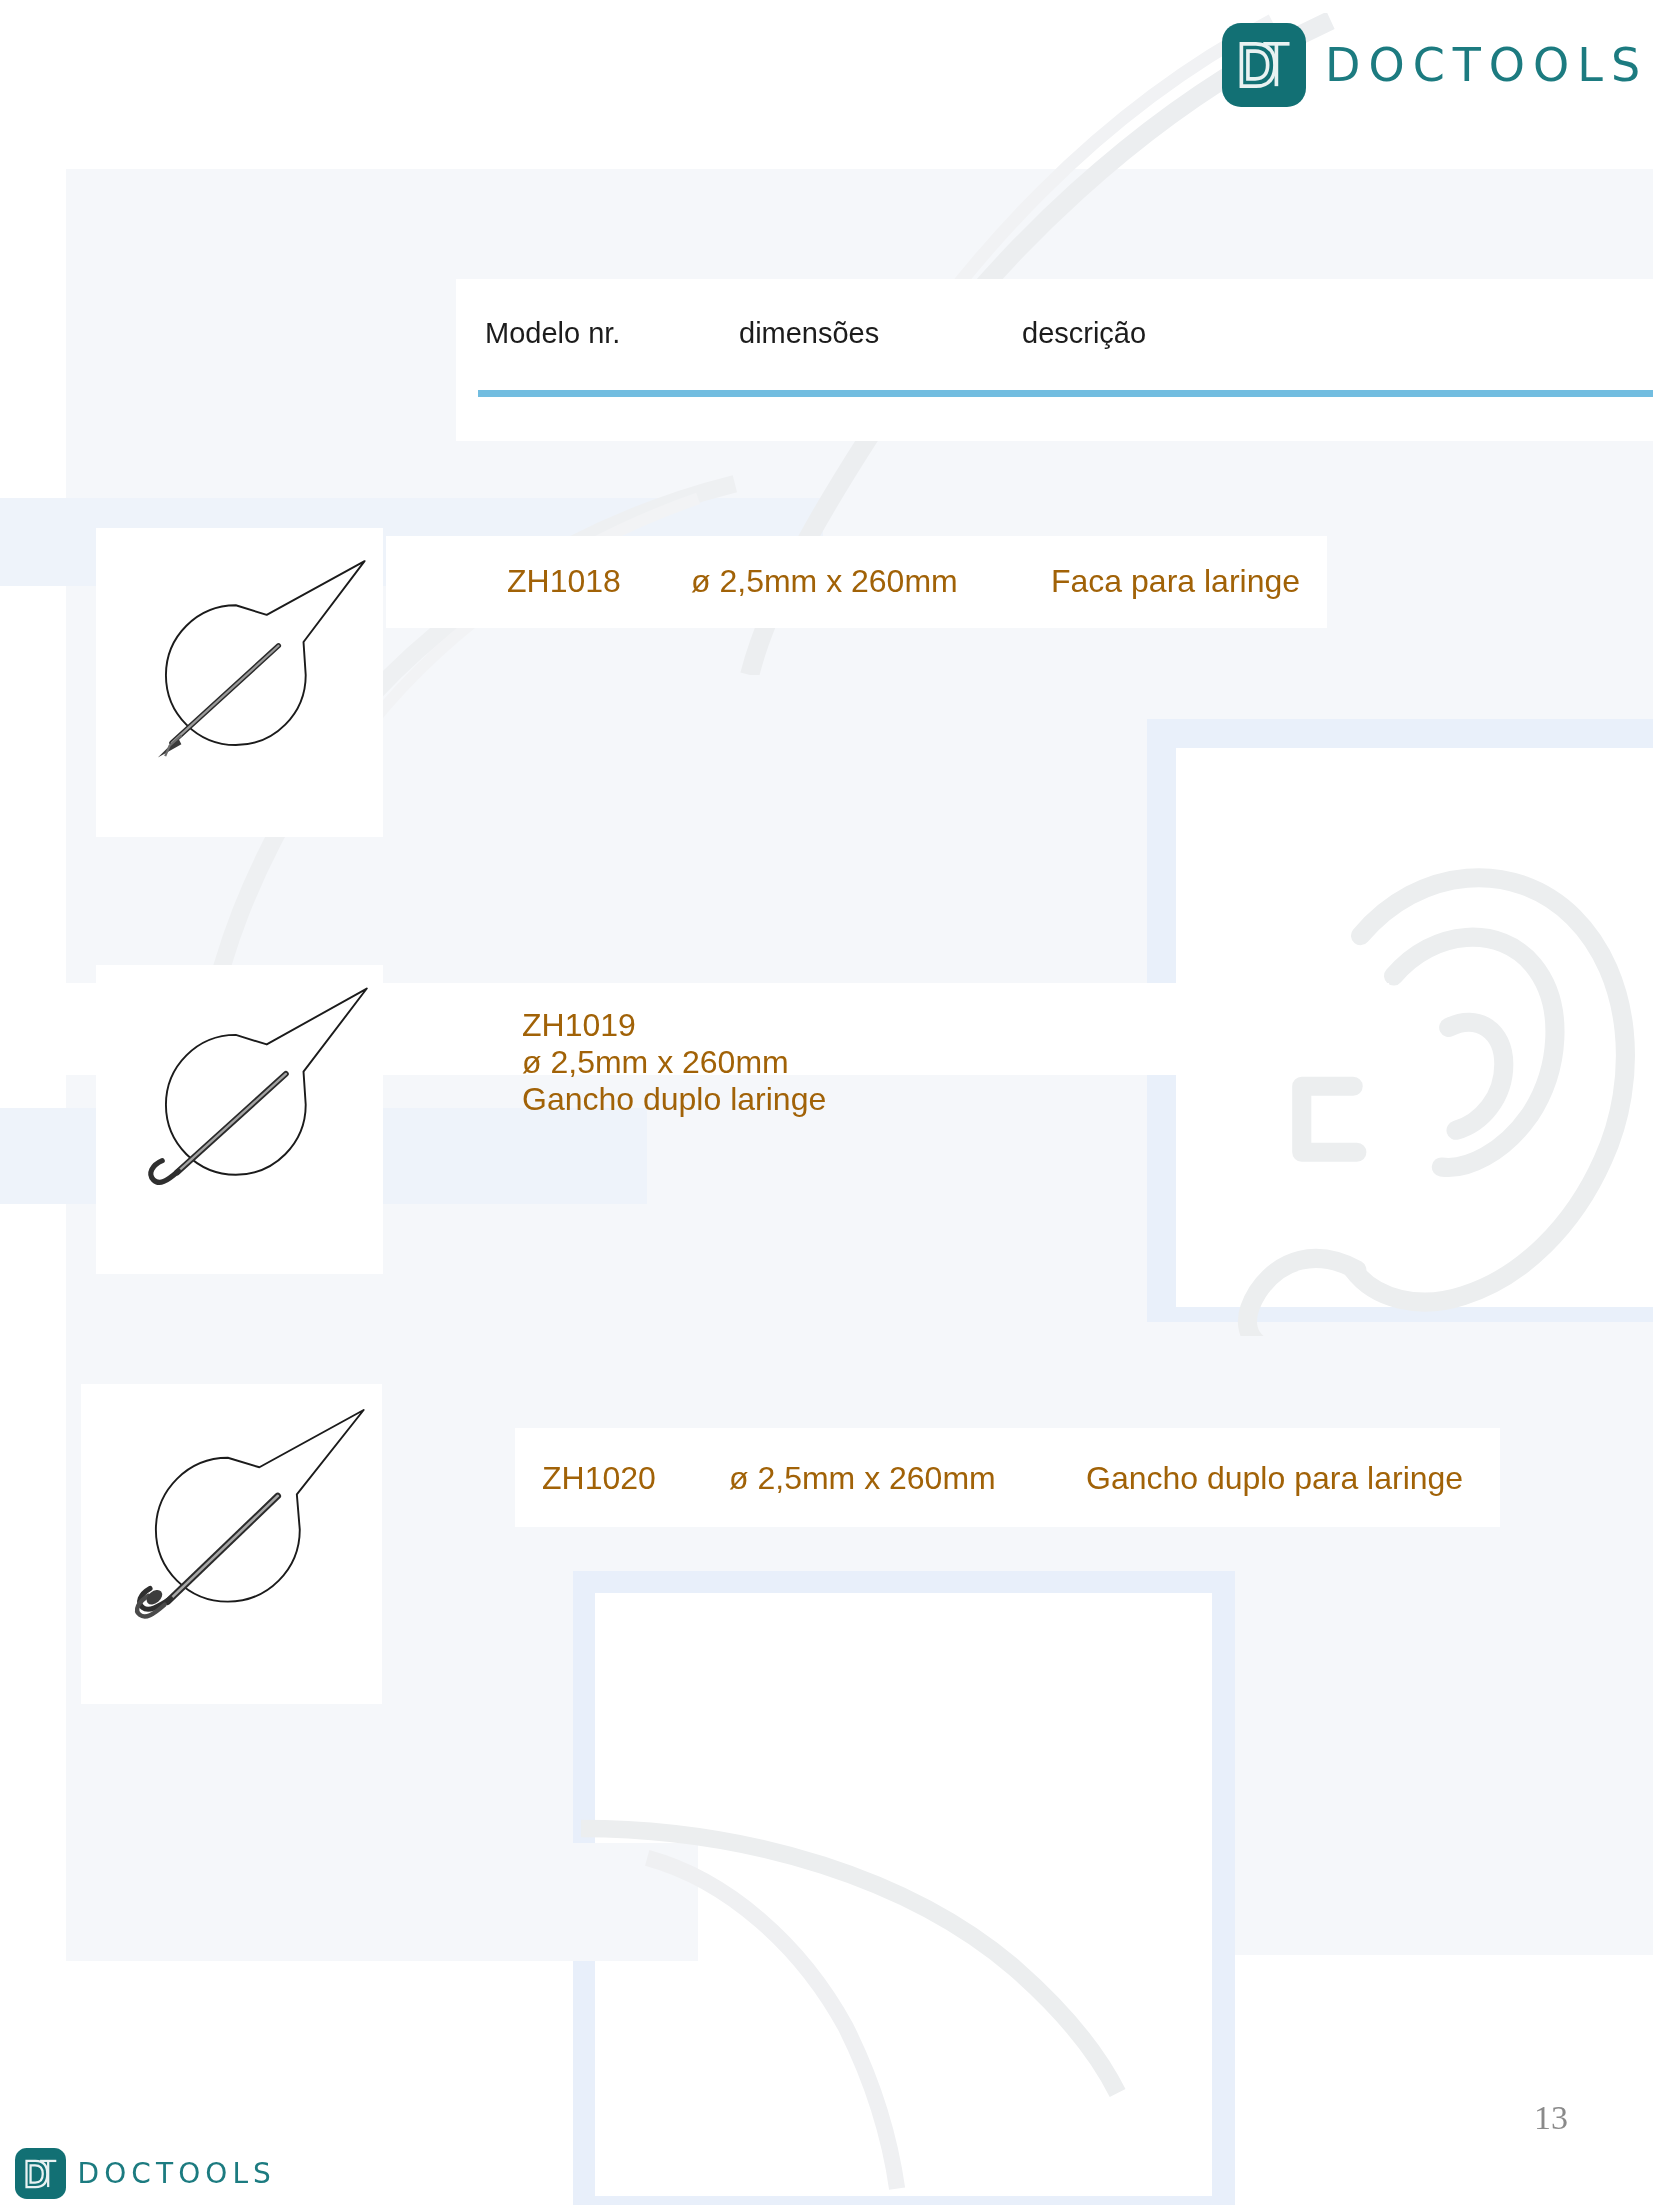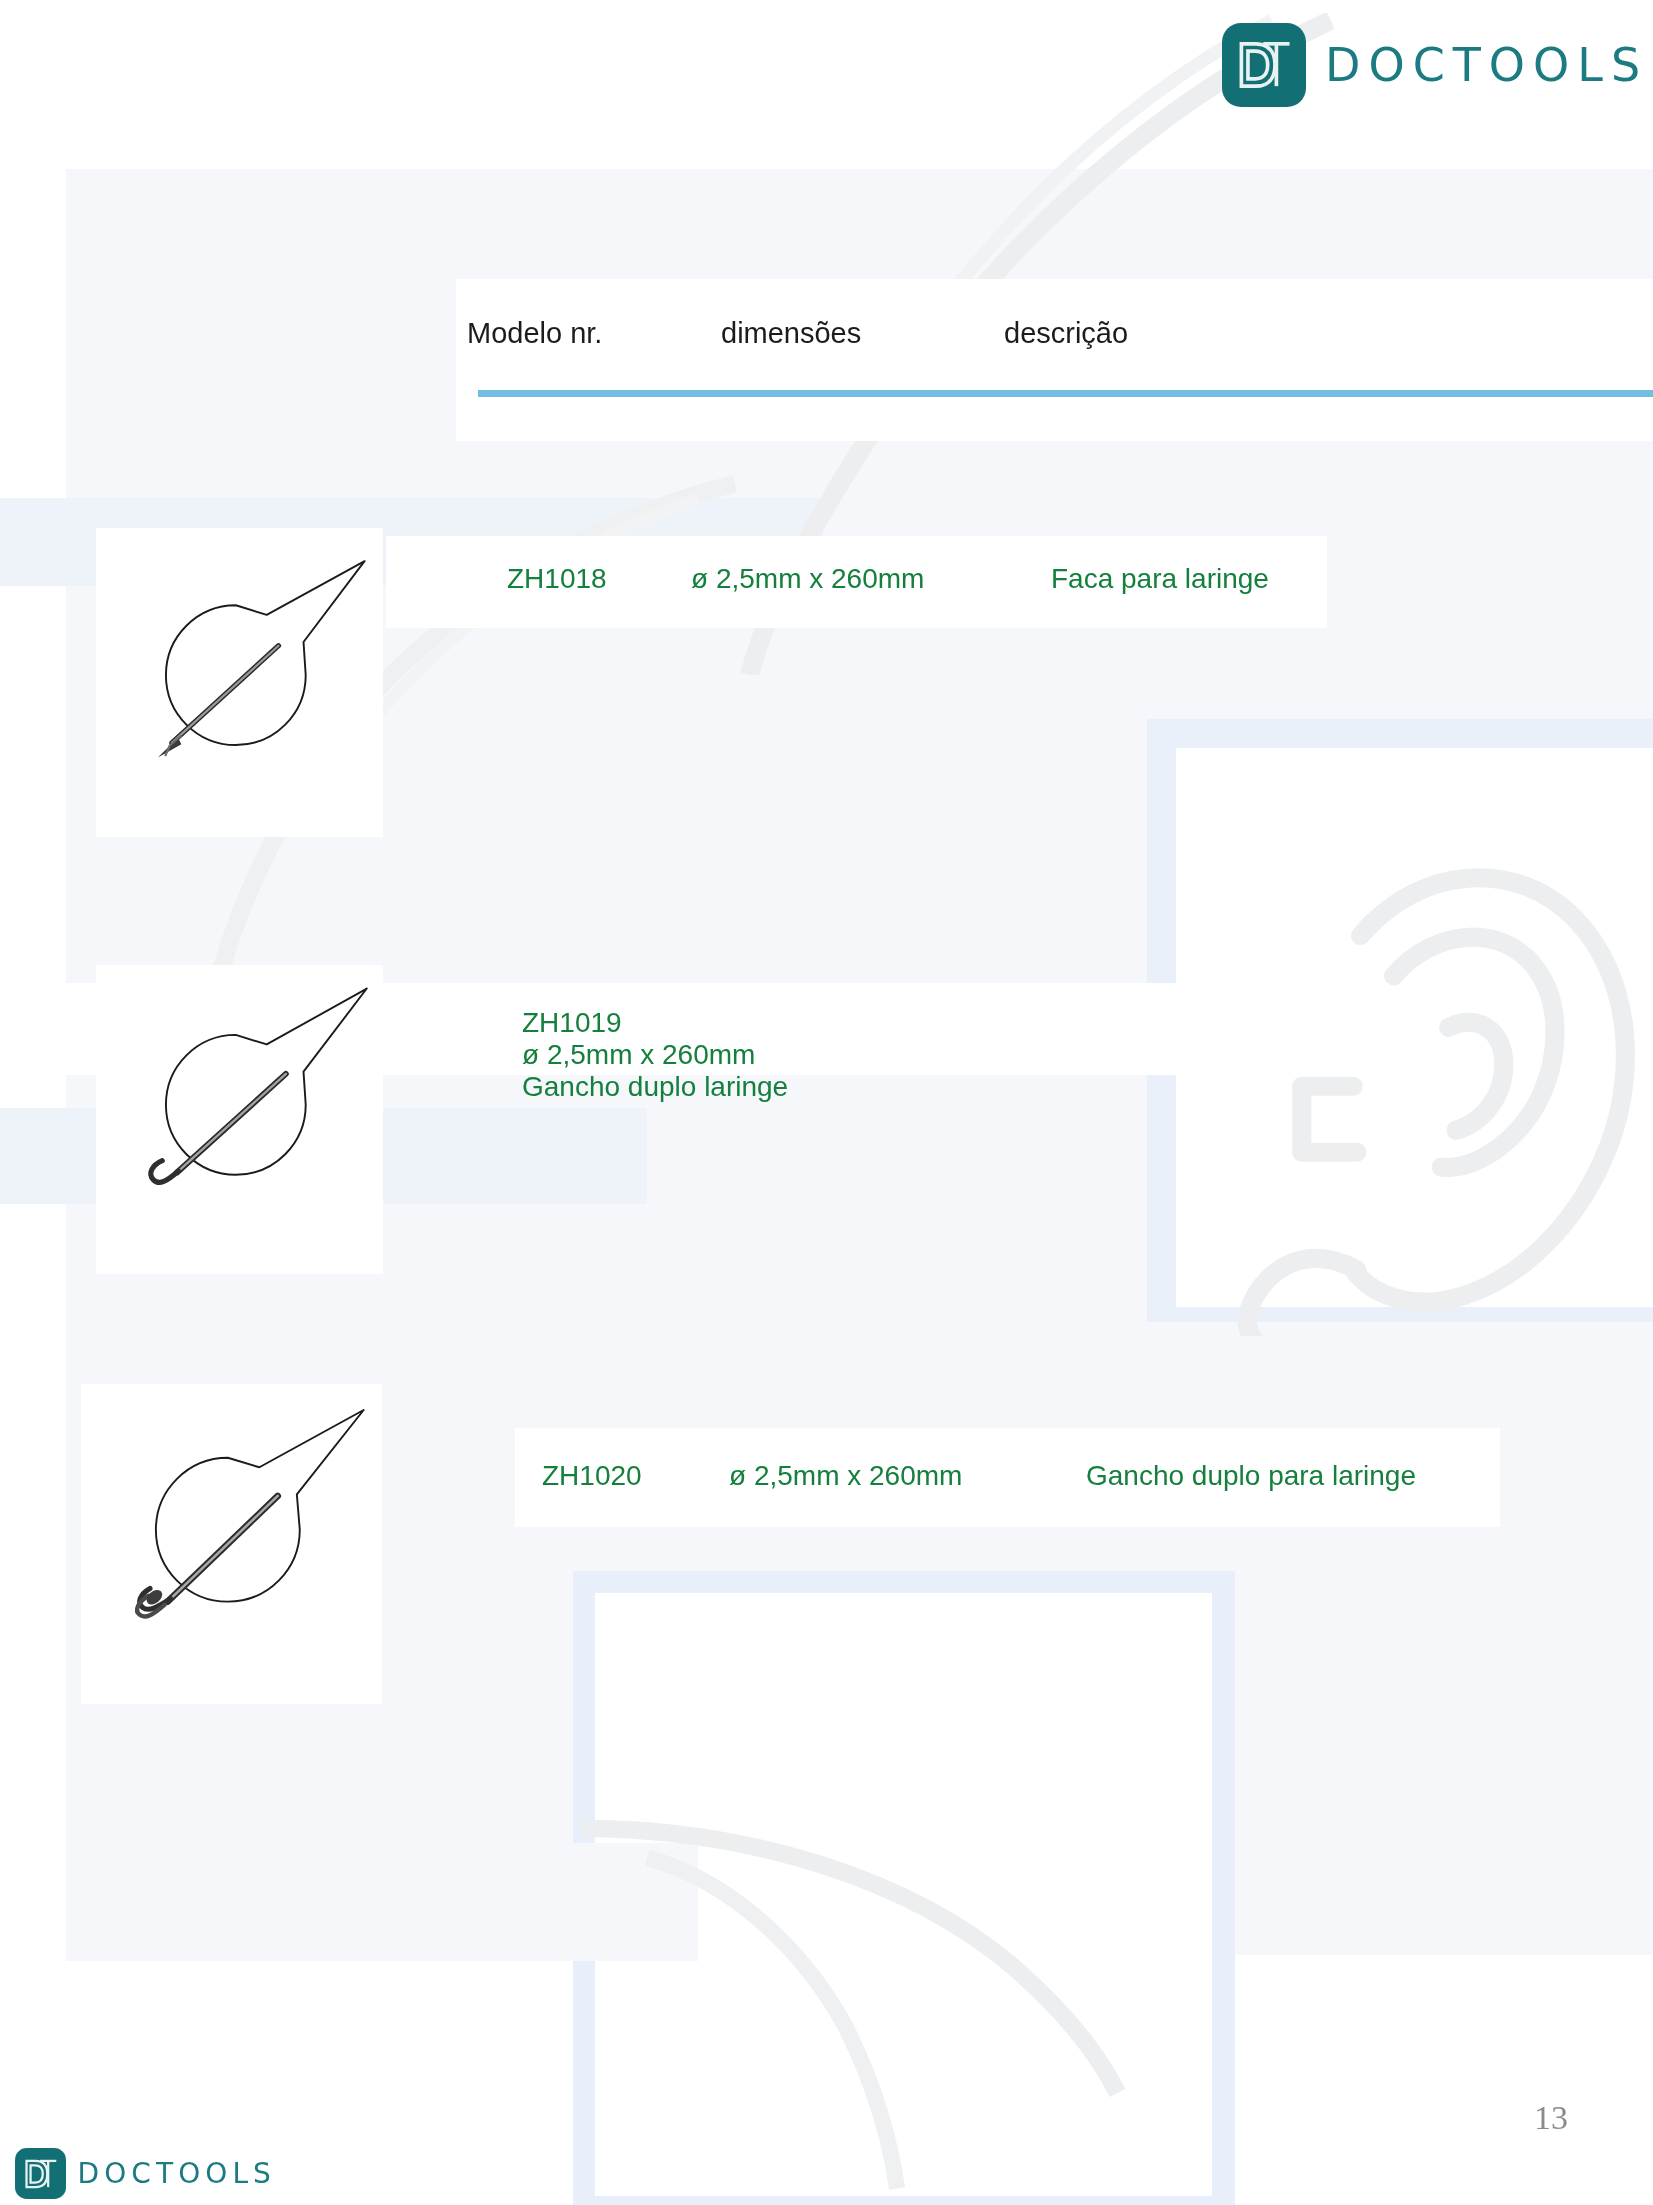--- a/index.html
+++ b/index.html
@@ -147,21 +147,21 @@
   .table-head-card {
     position: absolute;
     left: 456px;
     top: 266px;
     width: 1198px;
     height: 162px;
     background: #ffffff;
   }
   .table-head-row {
     position: absolute;
-    left: 11px;
+    left: 29px;
     top: 38px;
     display: flex;
     align-items: baseline;
     white-space: nowrap;
   }
   .th {
     font-size: 29px;
     color: #1c1c1c;
     font-weight: 400;
   }
@@ -181,22 +181,22 @@
   
   .row-band {
     position: absolute;
     background: #ffffff;
   }
   .row-text {
     position: absolute;
     display: flex;
     align-items: baseline;
     white-space: nowrap;
-    font-size: 28px;
-    color: #15803d;
+    font-size: 32px;
+    color: #a16207;
   }
   .cell-model { font-weight: 400; }
   .cell-dim   { font-weight: 400; }
   .cell-desc  { font-weight: 400; }
 
   
   .band-1 { left: 386px; top: 523px;  width: 941px; height: 92px; }
   .text-1 { left: 507px; top: 550px; }
   .text-1 .cell-model { width: 184px; }
   .text-1 .cell-dim   { width: 360px; }

